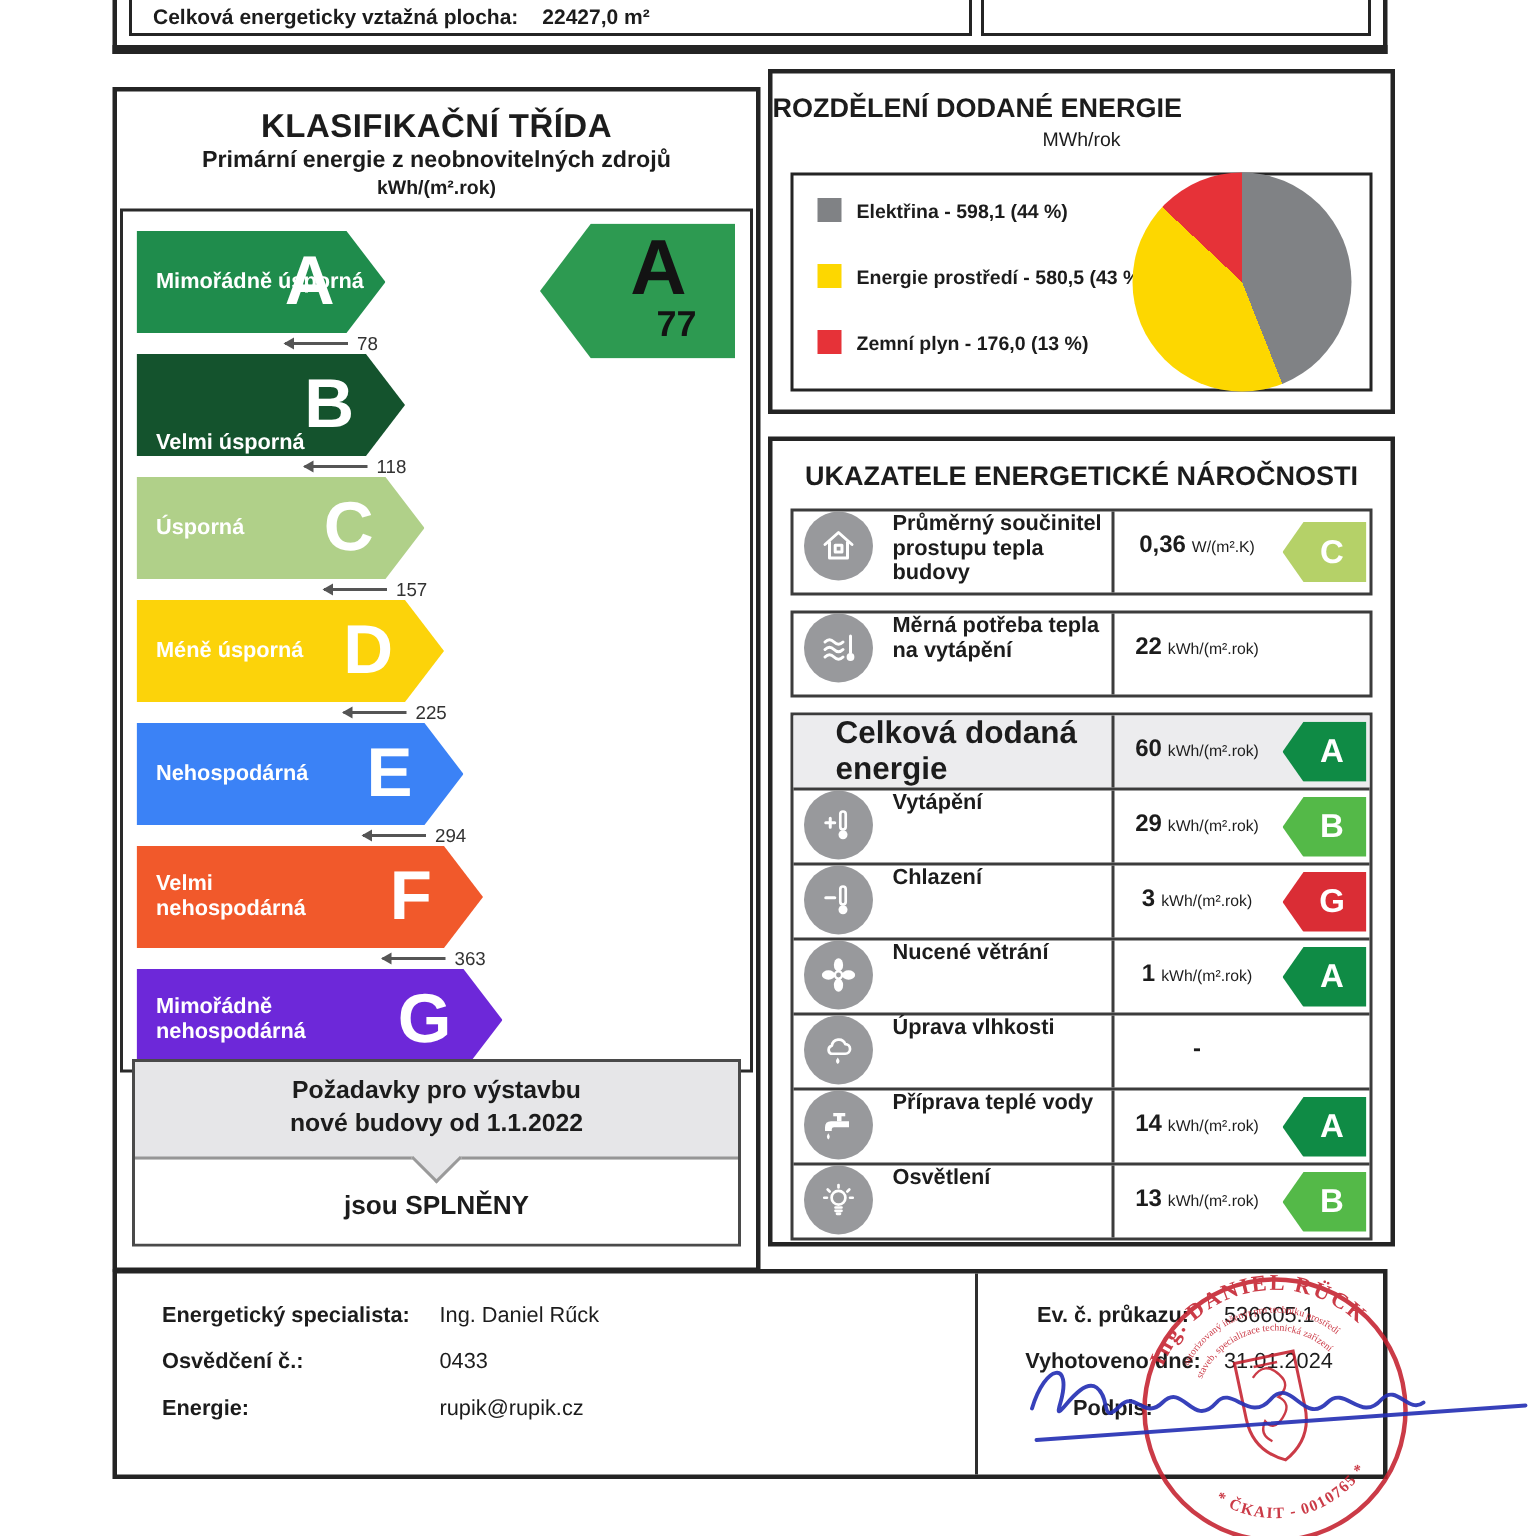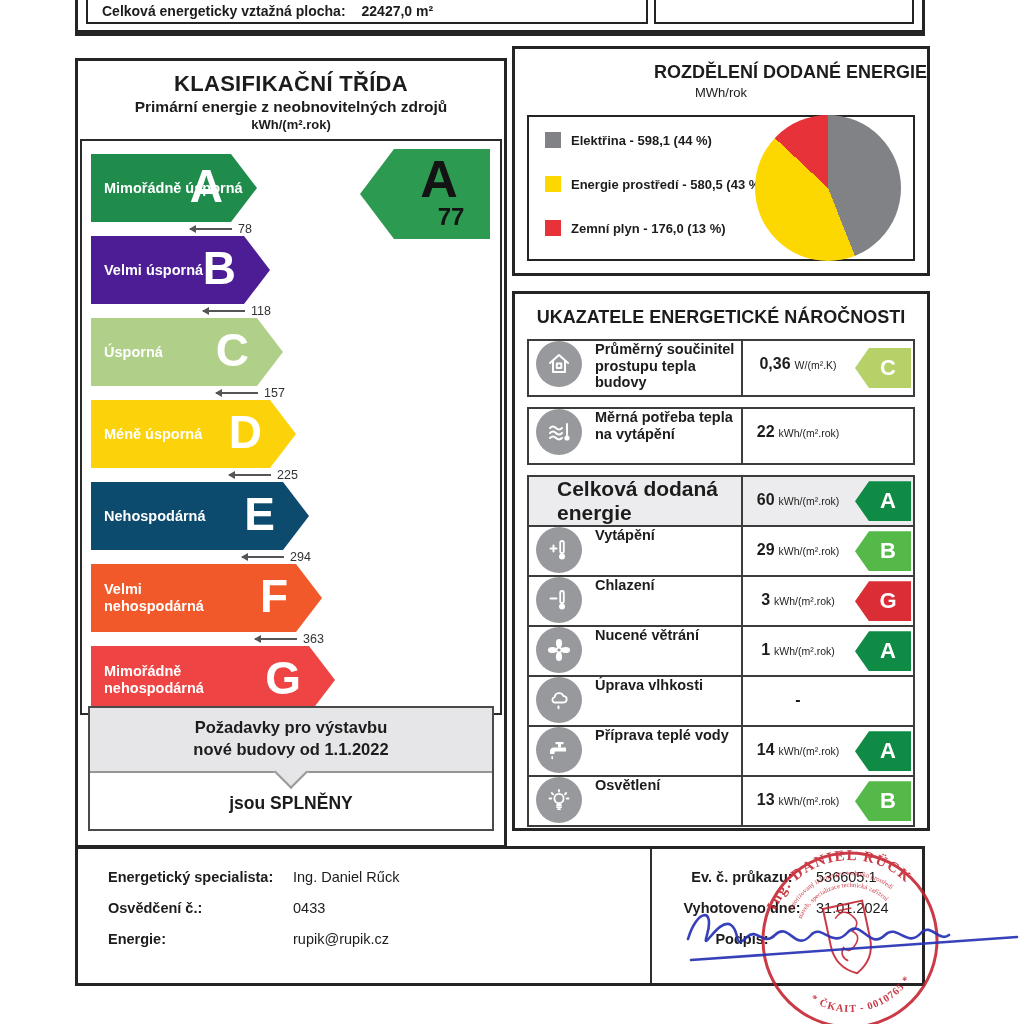--- a/index.html
+++ b/index.html
@@ -41,21 +41,21 @@
   .ind-value{font-size:24px;font-weight:bold;color:#131313;margin-top:1px;transform:translateX(12px);}
   .req-box{position:absolute;left:10px;right:10px;bottom:14px;border:2px solid #4a4a4a;}
   .req-top{position:relative;background:#e6e6e8;border-bottom:2px solid #969696;
            text-align:center;font-weight:bold;font-size:16.5px;line-height:1.3;padding:9px 0 11px;}
   .notch{position:absolute;left:50%;bottom:-13px;width:22px;height:22px;background:#e6e6e8;
          transform:translateX(-50%) rotate(45deg);border-right:2px solid #9a9a9a;border-bottom:2px solid #9a9a9a;z-index:2;}
   .req-bottom{background:#fff;text-align:center;font-weight:bold;font-size:17.5px;padding:20px 0 15px;}
 
   
   .dist-panel{left:512px;top:46px;width:418px;height:230px;}
-  .dp-title{margin:13px 0 0;text-align:right;font-size:18px;font-weight:bold;padding-left:33px;}
+  .dp-title{margin:13px 0 0;text-align:left;font-size:18px;font-weight:bold;}
   .dp-unit{text-align:center;font-size:13px;margin:2px 0 15px;}
   .dist-box{position:absolute;left:12px;right:12px;top:66px;bottom:12px;border:2px solid #242424;}
   .legend{position:absolute;left:16px;top:15px;display:flex;flex-direction:column;gap:28px;}
   .legend-item{display:flex;align-items:center;gap:10px;font-weight:bold;font-size:13px;white-space:nowrap;}
   .swatch{width:16px;height:16px;flex:none;}
   .pie{position:absolute;right:12px;top:50%;transform:translateY(-50%);width:146px;height:146px;border-radius:50%;}
 
   
   .ind-panel{left:512px;top:291px;width:418px;height:540px;}
   .ip-title{margin:13px 0 11px;text-align:center;font-size:18px;font-weight:bold;}
@@ -110,21 +110,21 @@
     <div class="scale-box">
       <div class="band" style="width: 166px; background: rgb(31, 140, 76);">
         <span class="band-label">Mimořádně úsporná</span>
         <span class="band-letter">A</span>
       </div>
       <div class="threshold" style="margin-left:108px">
         <span class="tick"></span>
         <span>78</span>
       </div>
 
-      <div class="band" style="width: 179px; background: #4c1d95;">
+      <div class="band" style="width: 179px; background: #14532d; align-items: flex-end;">
         <span class="band-label">Velmi úsporná</span>
         <span class="band-letter">B</span>
       </div>
       <div class="threshold" style="margin-left:121px">
         <span class="tick"></span>
         <span>118</span>
       </div>
 
       <div class="band" style="width: 192px; background: rgb(176, 208, 137);">
         <span class="band-label">Úsporná</span>
@@ -137,39 +137,39 @@
 
       <div class="band" style="width: 205px; background: rgb(252, 211, 10);">
         <span class="band-label">Méně úsporná</span>
         <span class="band-letter">D</span>
       </div>
       <div class="threshold" style="margin-left:147px">
         <span class="tick"></span>
         <span>225</span>
       </div>
 
-      <div class="band" style="width: 218px; background: #0c4a6e;">
+      <div class="band" style="width: 218px; background: #3b82f6;">
         <span class="band-label">Nehospodárná</span>
         <span class="band-letter">E</span>
       </div>
       <div class="threshold" style="margin-left:160px">
         <span class="tick"></span>
         <span>294</span>
       </div>
 
       <div class="band" style="width: 231px; background: rgb(241, 89, 43);">
         <span class="band-label">Velmi nehospodárná</span>
         <span class="band-letter">F</span>
       </div>
       <div class="threshold" style="margin-left:173px">
         <span class="tick"></span>
         <span>363</span>
       </div>
 
-      <div class="band" style="width: 244px; background: #ef4444;">
+      <div class="band" style="width: 244px; background: #6d28d9;">
         <span class="band-label">Mimořádně nehospodárná</span>
         <span class="band-letter">G</span>
       </div>
 
       <div class="indicator-arrow" style="background: rgb(45, 154, 81);">
         <span class="ind-letter">A</span>
         <span class="ind-value">77</span>
       </div>
     </div>
 

